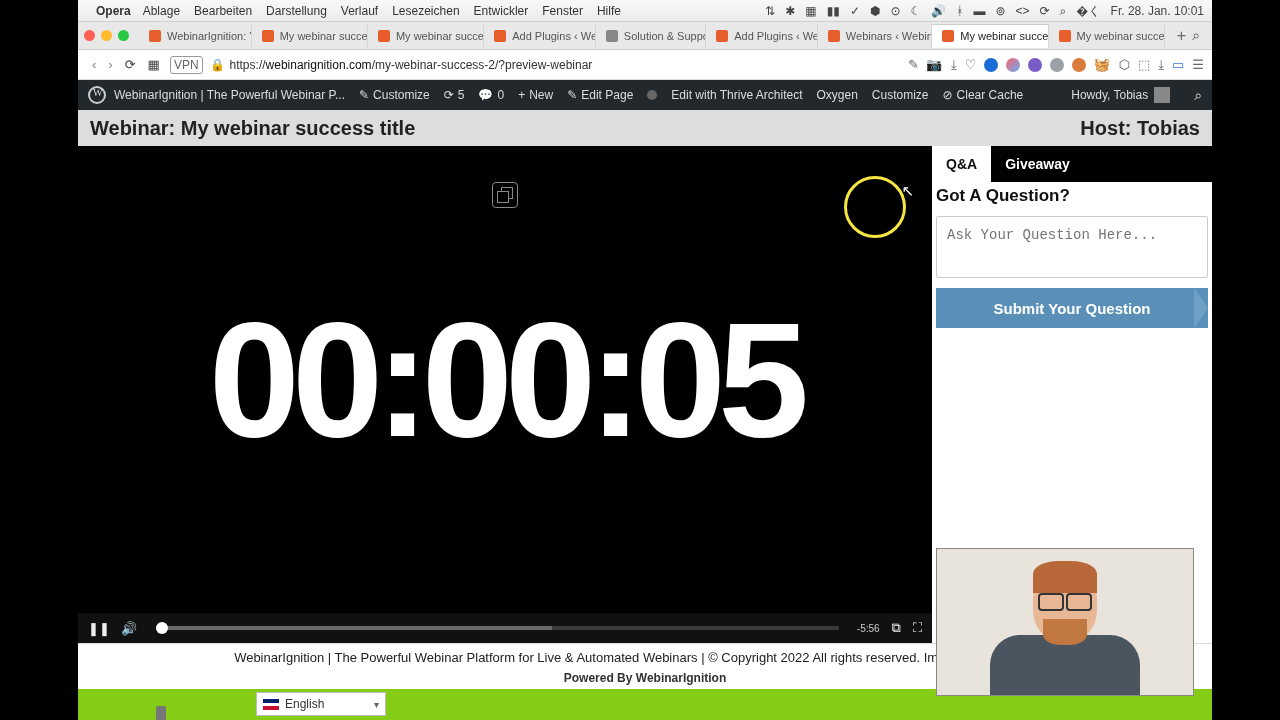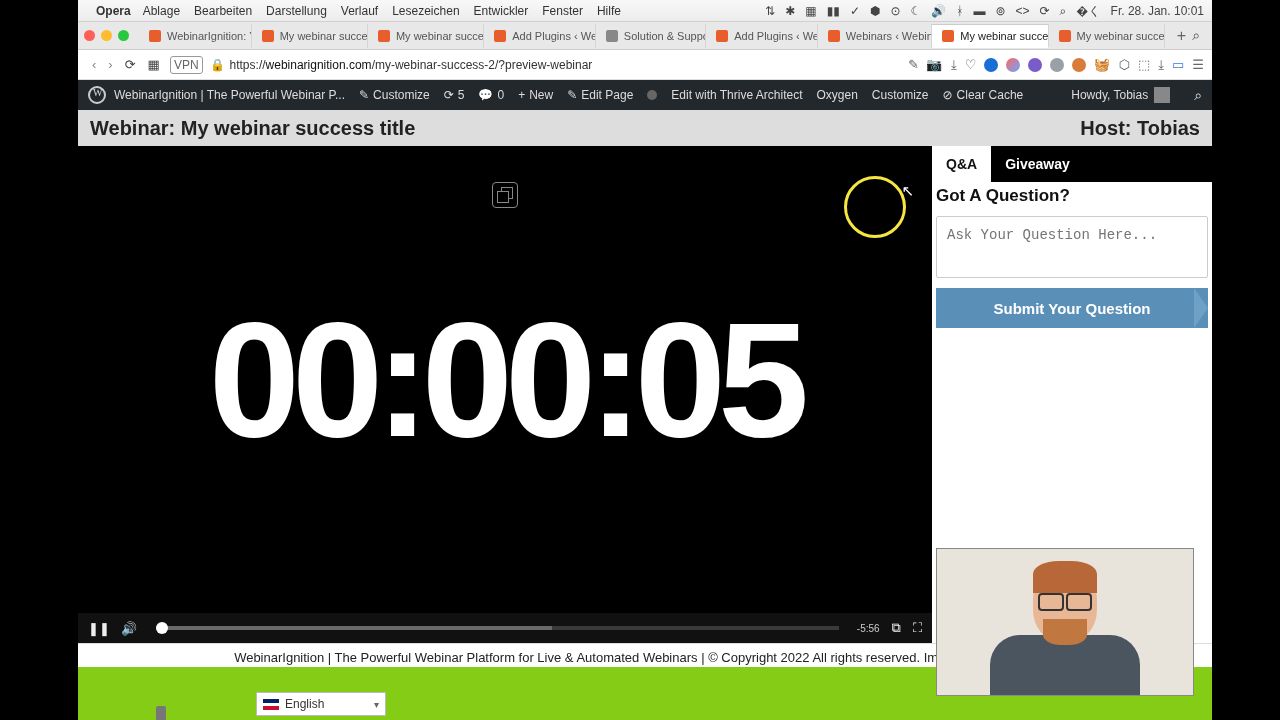--- a/index.html
+++ b/index.html
@@ -272,20 +272,21 @@
       </div>
       <div class="qa-panel">
         <div class="qa-title">Got A Question?</div>
         <textarea class="qa-textarea" placeholder="Ask Your Question Here..." style=""></textarea>
         <button class="qa-submit">Submit Your Question</button>
       </div>
     </div>
   </div>
 
   <div class="footer">WebinarIgnition | The Powerful Webinar Platform for Live &amp; Automated Webinars | © Copyright 2022 All rights reserved. Imprint - Privacy Policy</div>
+  <div class="footer2">Powered By WebinarIgnition</div>
 
   <div class="langsel">
     <span class="flag"></span>
     <span>English</span>
     <span class="chev">▾</span>
   </div>
 
   <div class="webcam">
     <div class="person">
       <div class="shirt"></div>

